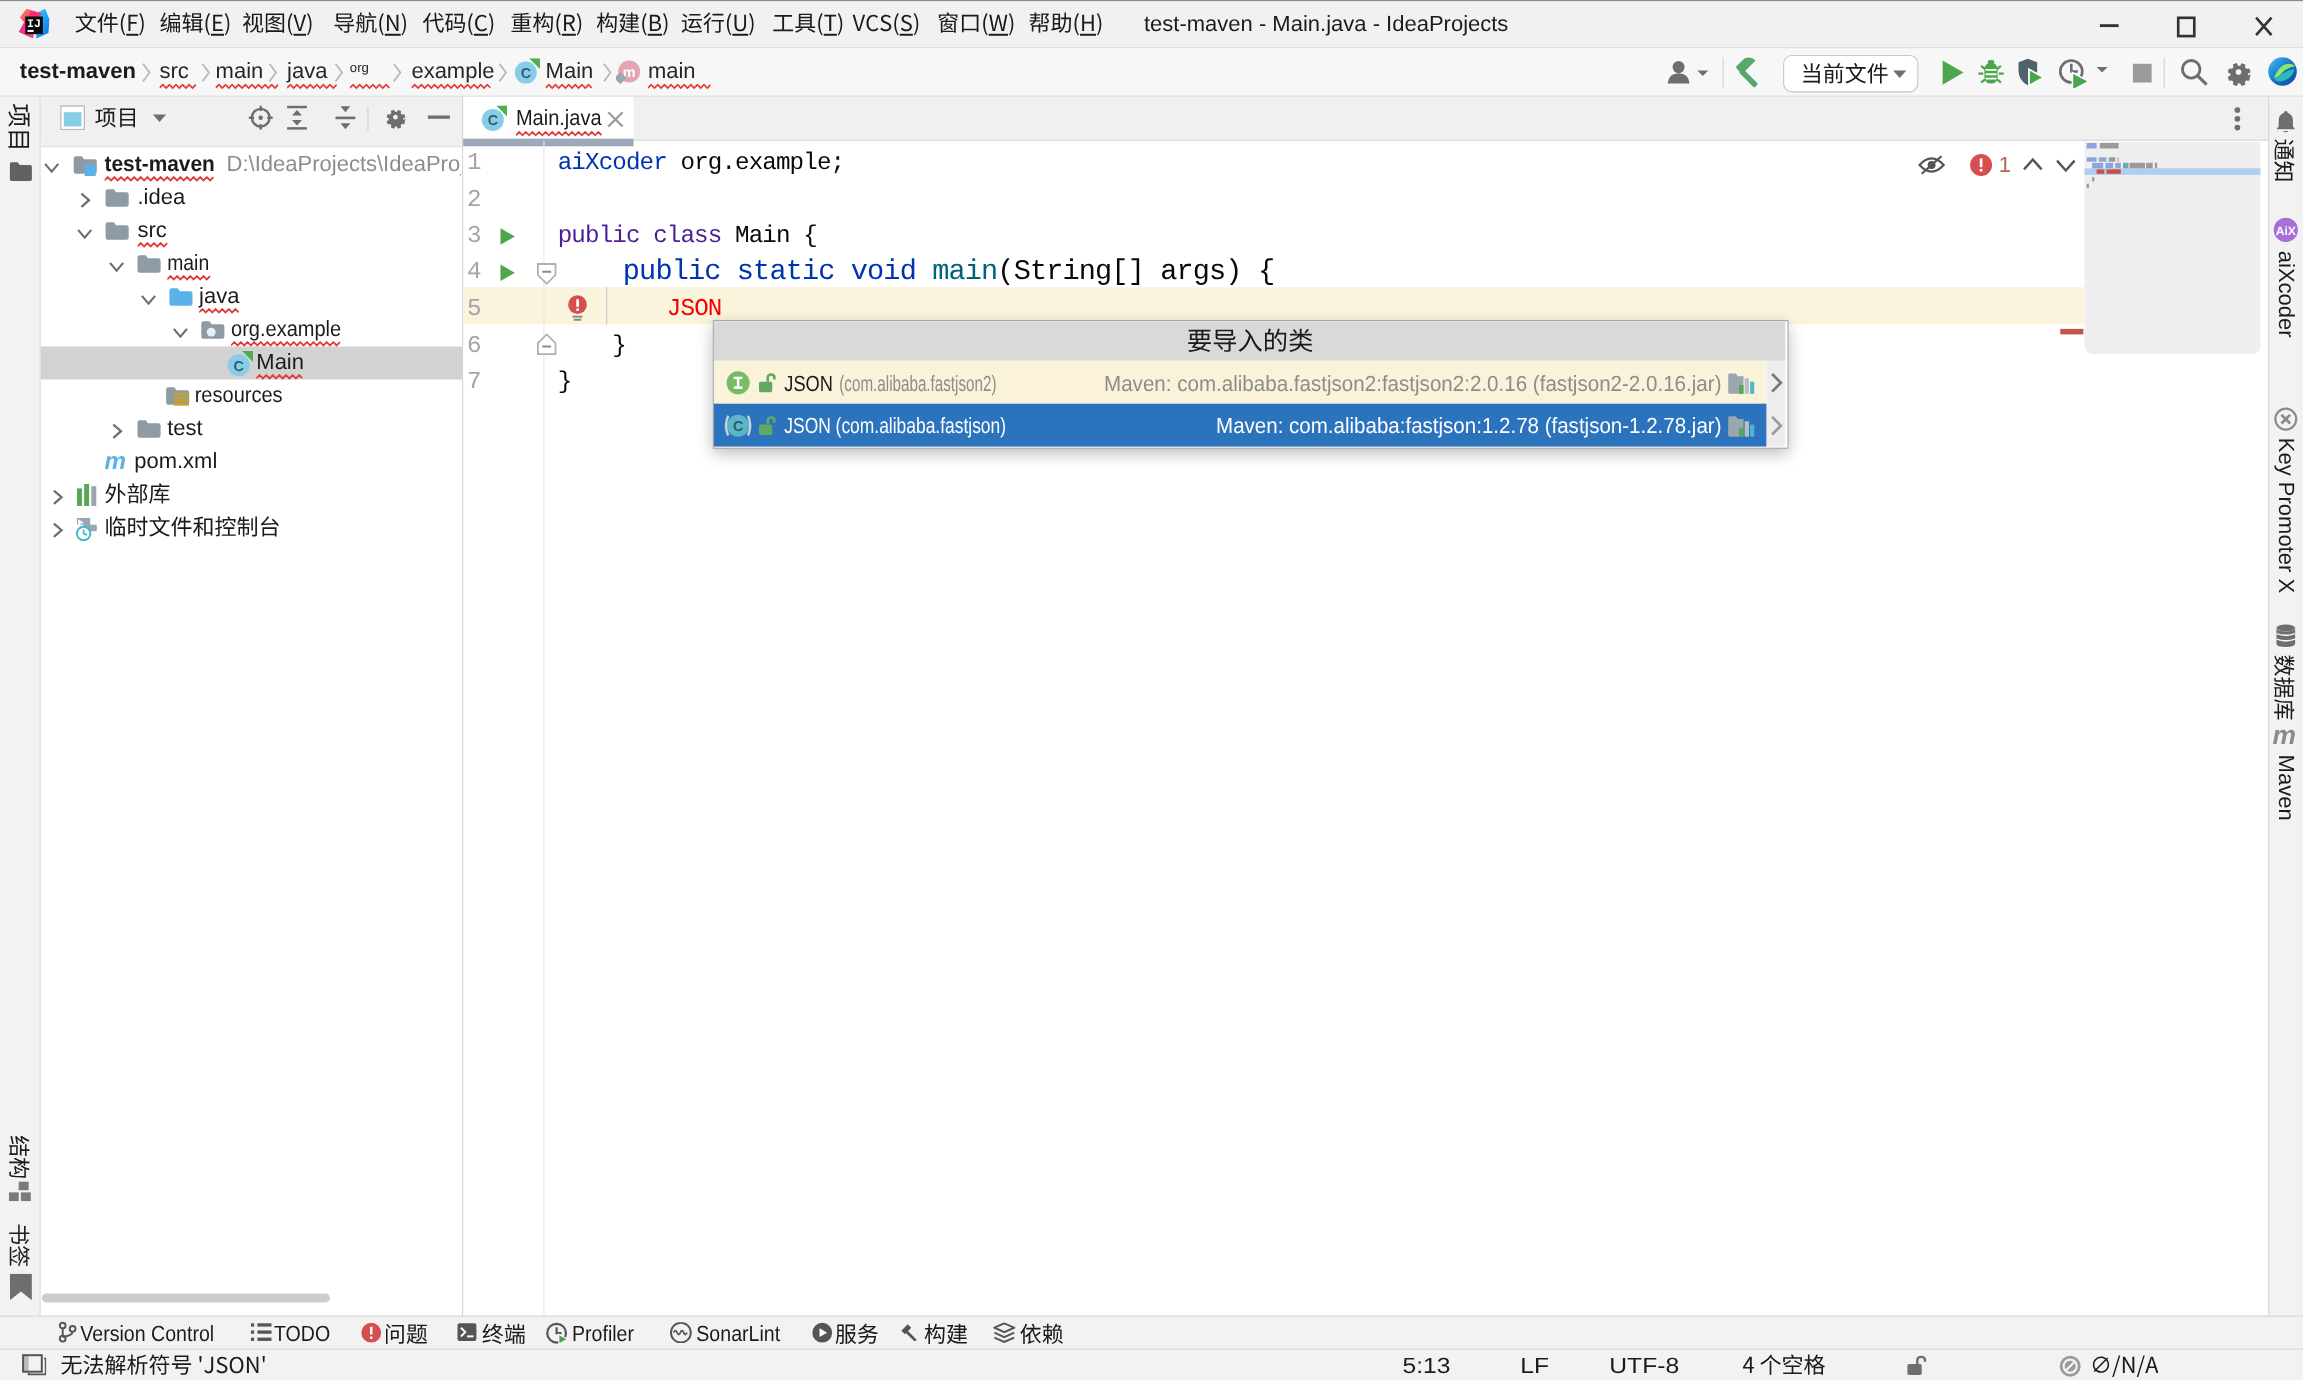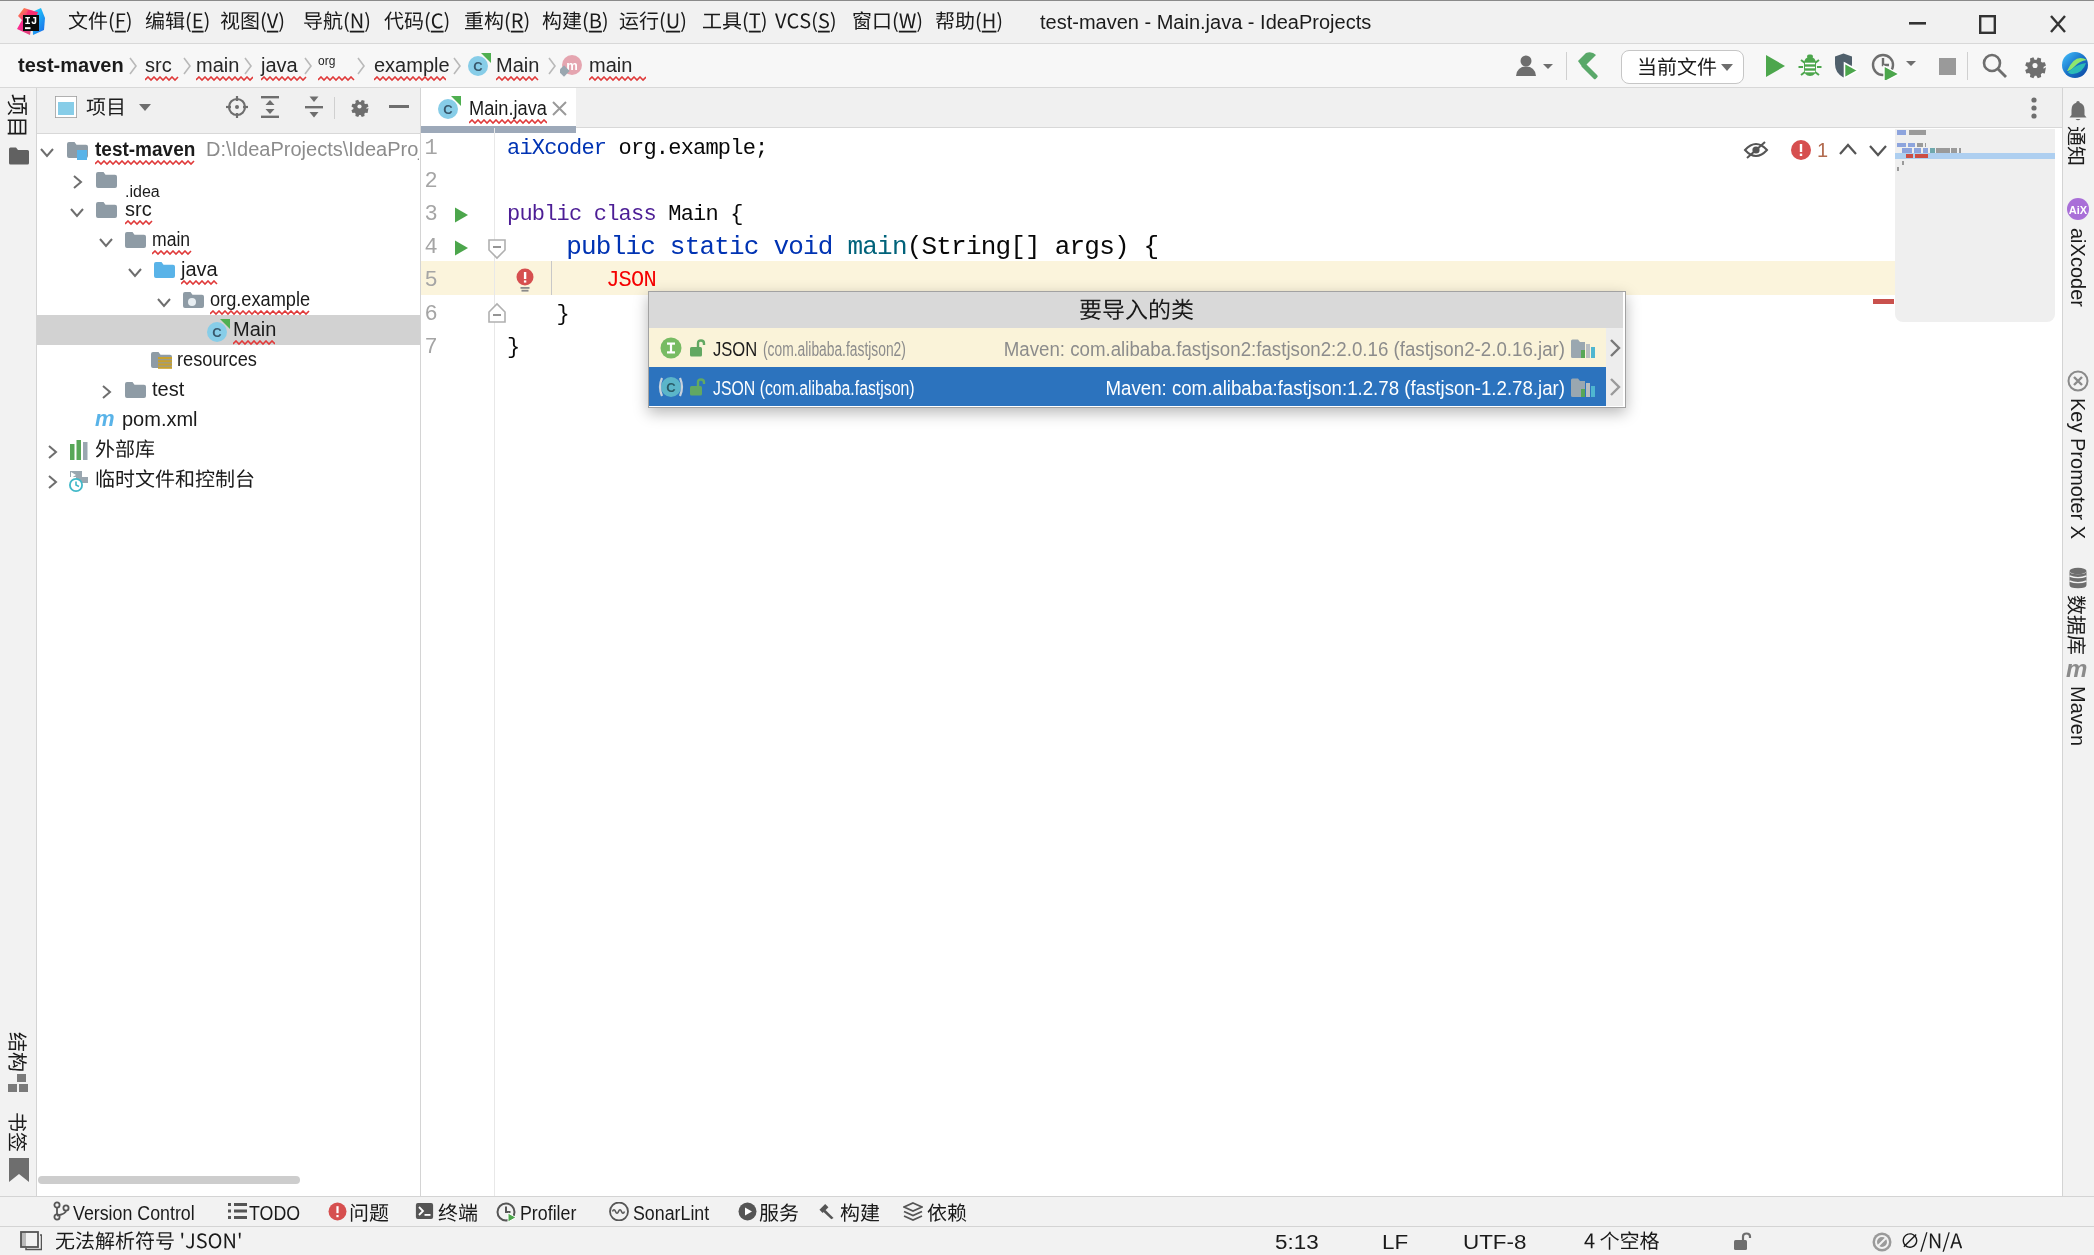--- a/index.html
+++ b/index.html
@@ -320,21 +320,21 @@
 <svg style="position:absolute;left:95px;top:160px" width="101" height="6">
       <path d="M0 4 L3 1 L6 4 L9 1 L12 4 L15 1 L18 4 L21 1 L24 4 L27 1 L30 4 L33 1 L36 4 L39 1 L42 4 L45 1 L48 4 L51 1 L54 4 L57 1 L60 4 L63 1 L66 4 L69 1 L72 4 L75 1 L78 4 L81 1 L84 4 L87 1 L90 4 L93 1 L96 4 L99 1" fill="none" stroke="#e03a3a" stroke-width="1.6"></path>
     </svg>
 <div class="t" style="left:206px;top:138px;font-size:20px;color:#8c8c8c;width:213px;overflow:hidden">D:\IdeaProjects\IdeaProje</div>
 <svg class="abs" style="left:68px;top:173px" width="18" height="18">
       <path d="M6 3 L13 9 L6 15" fill="none" stroke="#6e6e6e" stroke-width="2"></path>
     </svg>
 <svg class="abs" style="left:95px;top:170px" width="23" height="20" viewBox="0 0 23 20">
       <path d="M1 4 Q1 2 3 2 L8.5 2 L10.5 4.7 L20 4.7 Q22 4.7 22 6.7 L22 16 Q22 18 20 18 L3 18 Q1 18 1 16 Z" fill="#8e9ba5"></path>
     </svg>
-<div class="t" style="left:125px;top:183px;font-size:16px;color:#1b1b1b">.idea</div>
+<div class="t" style="left:125px;top:168px;font-size:20px;color:#1b1b1b">.idea</div>
 <svg class="abs" style="left:68px;top:203px" width="18" height="18">
       <path d="M3 6 L9 13 L15 6" fill="none" stroke="#6e6e6e" stroke-width="2"></path>
     </svg>
 <svg class="abs" style="left:95px;top:200px" width="23" height="20" viewBox="0 0 23 20">
       <path d="M1 4 Q1 2 3 2 L8.5 2 L10.5 4.7 L20 4.7 Q22 4.7 22 6.7 L22 16 Q22 18 20 18 L3 18 Q1 18 1 16 Z" fill="#8e9ba5"></path>
     </svg>
 <div class="t" style="left:125px;top:198px;font-size:20px;color:#1b1b1b">src</div>
 <svg style="position:absolute;left:125px;top:220px" width="28" height="6">
       <path d="M0 4 L3 1 L6 4 L9 1 L12 4 L15 1 L18 4 L21 1 L24 4 L27 1" fill="none" stroke="#e03a3a" stroke-width="1.6"></path>
     </svg>

